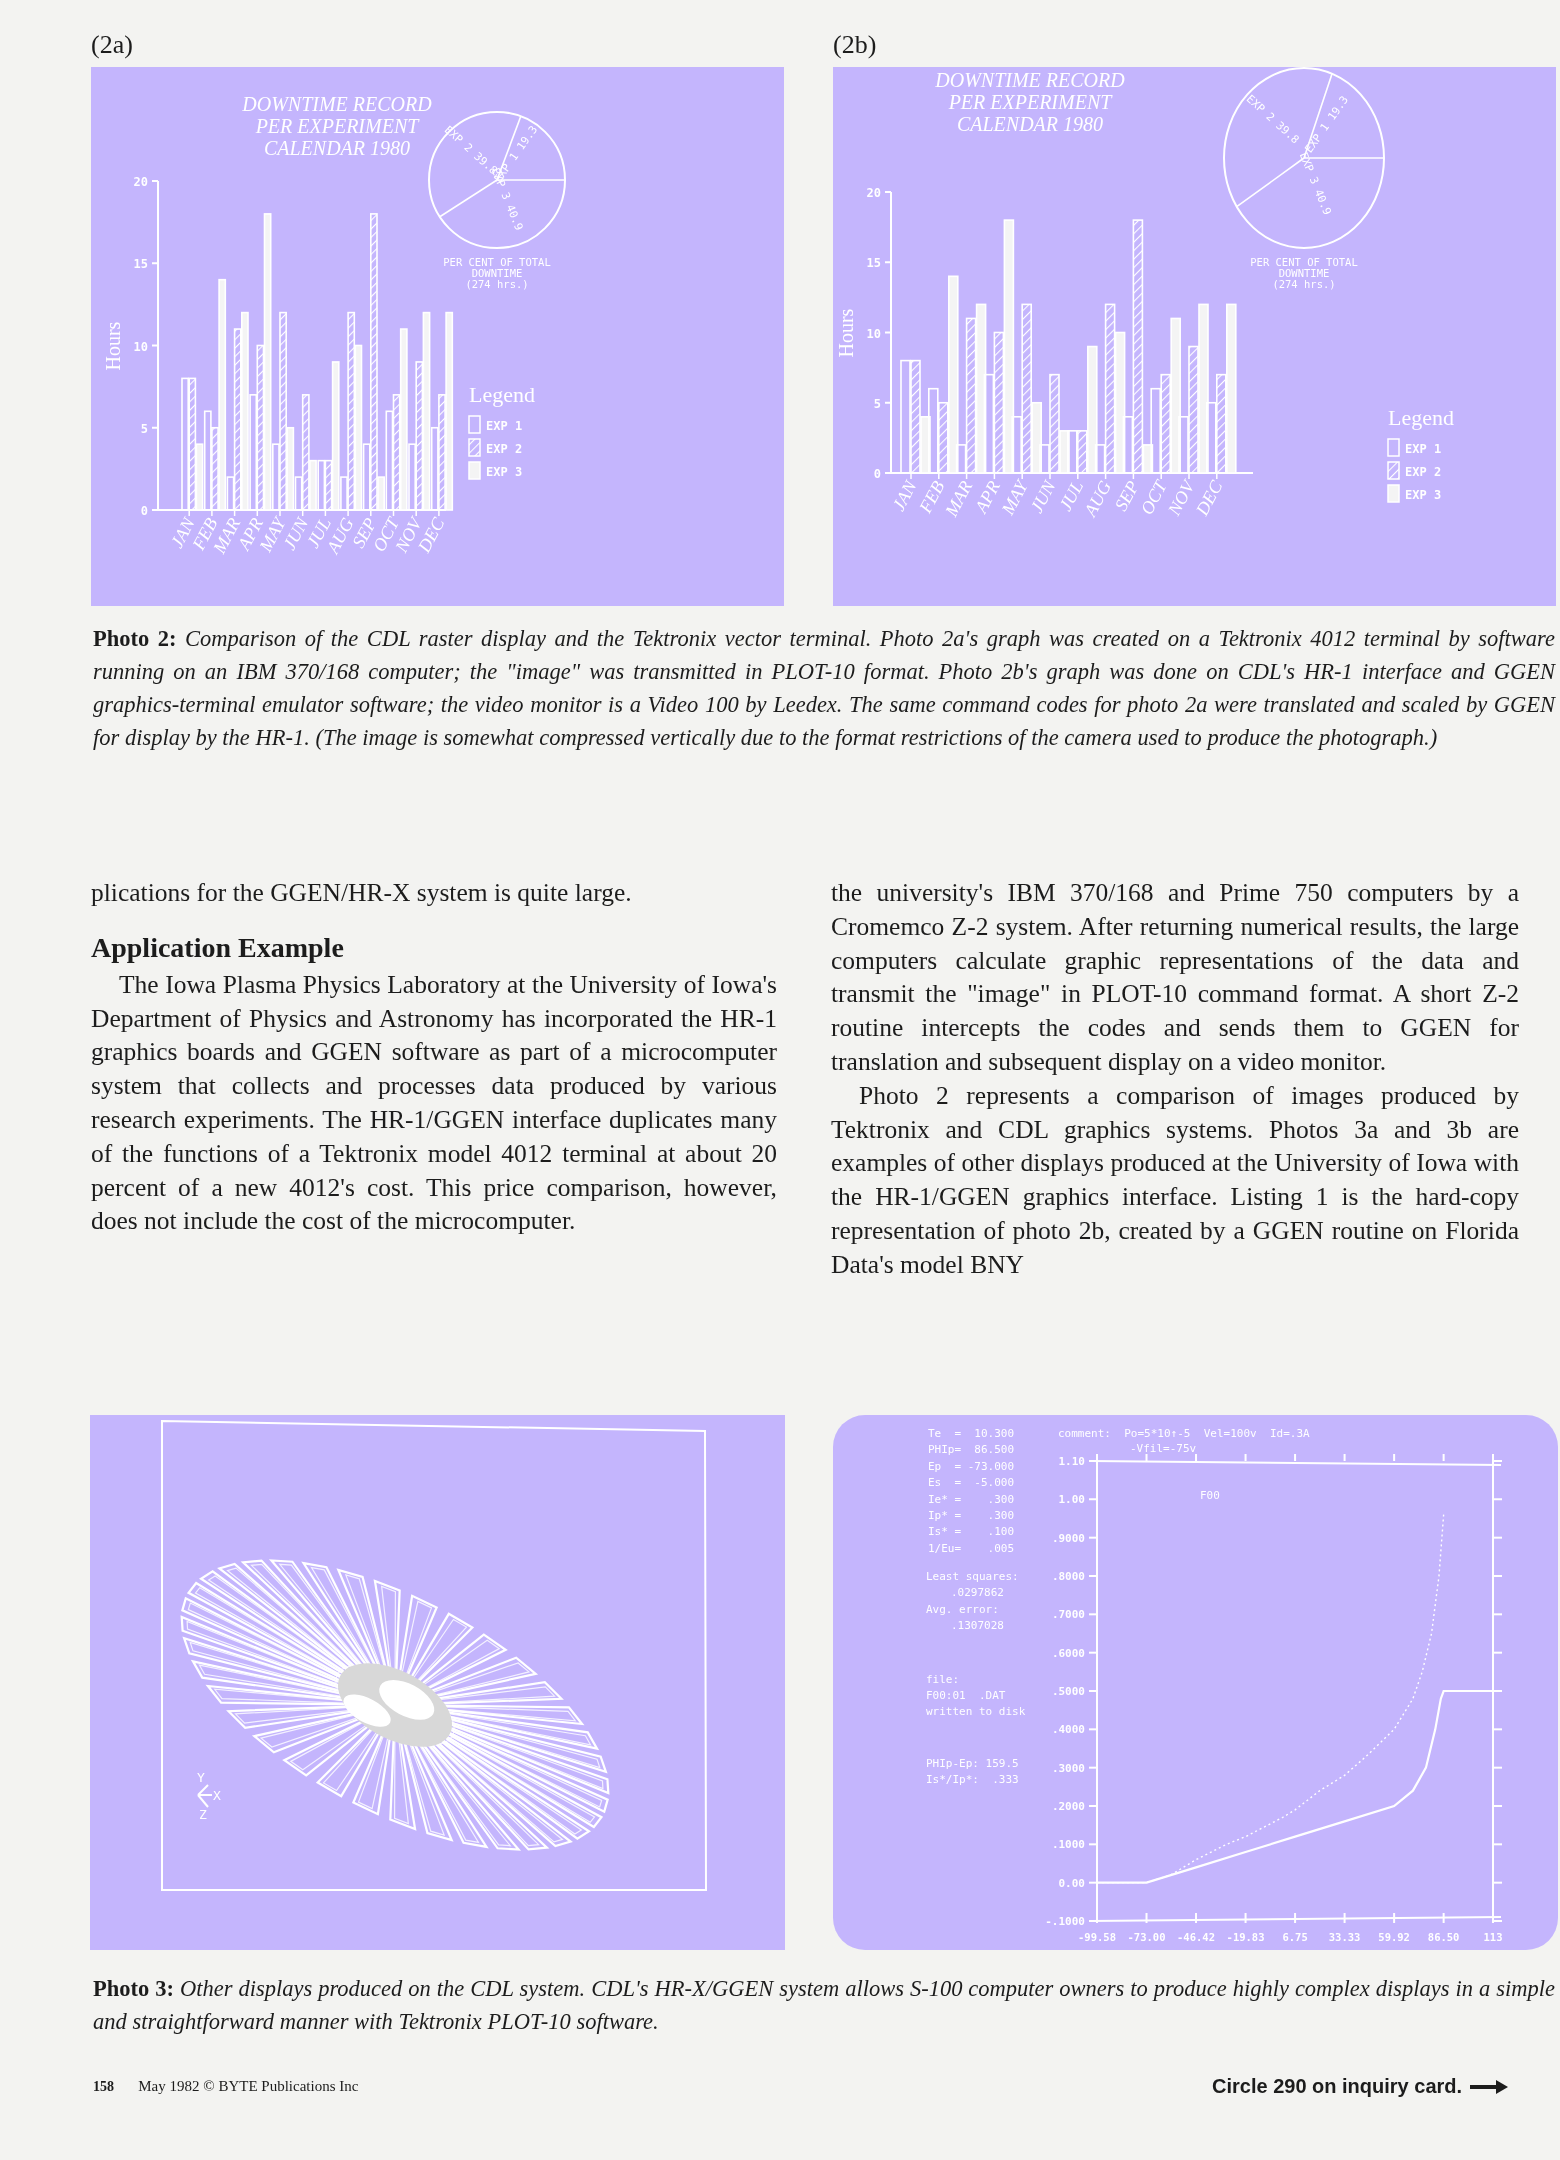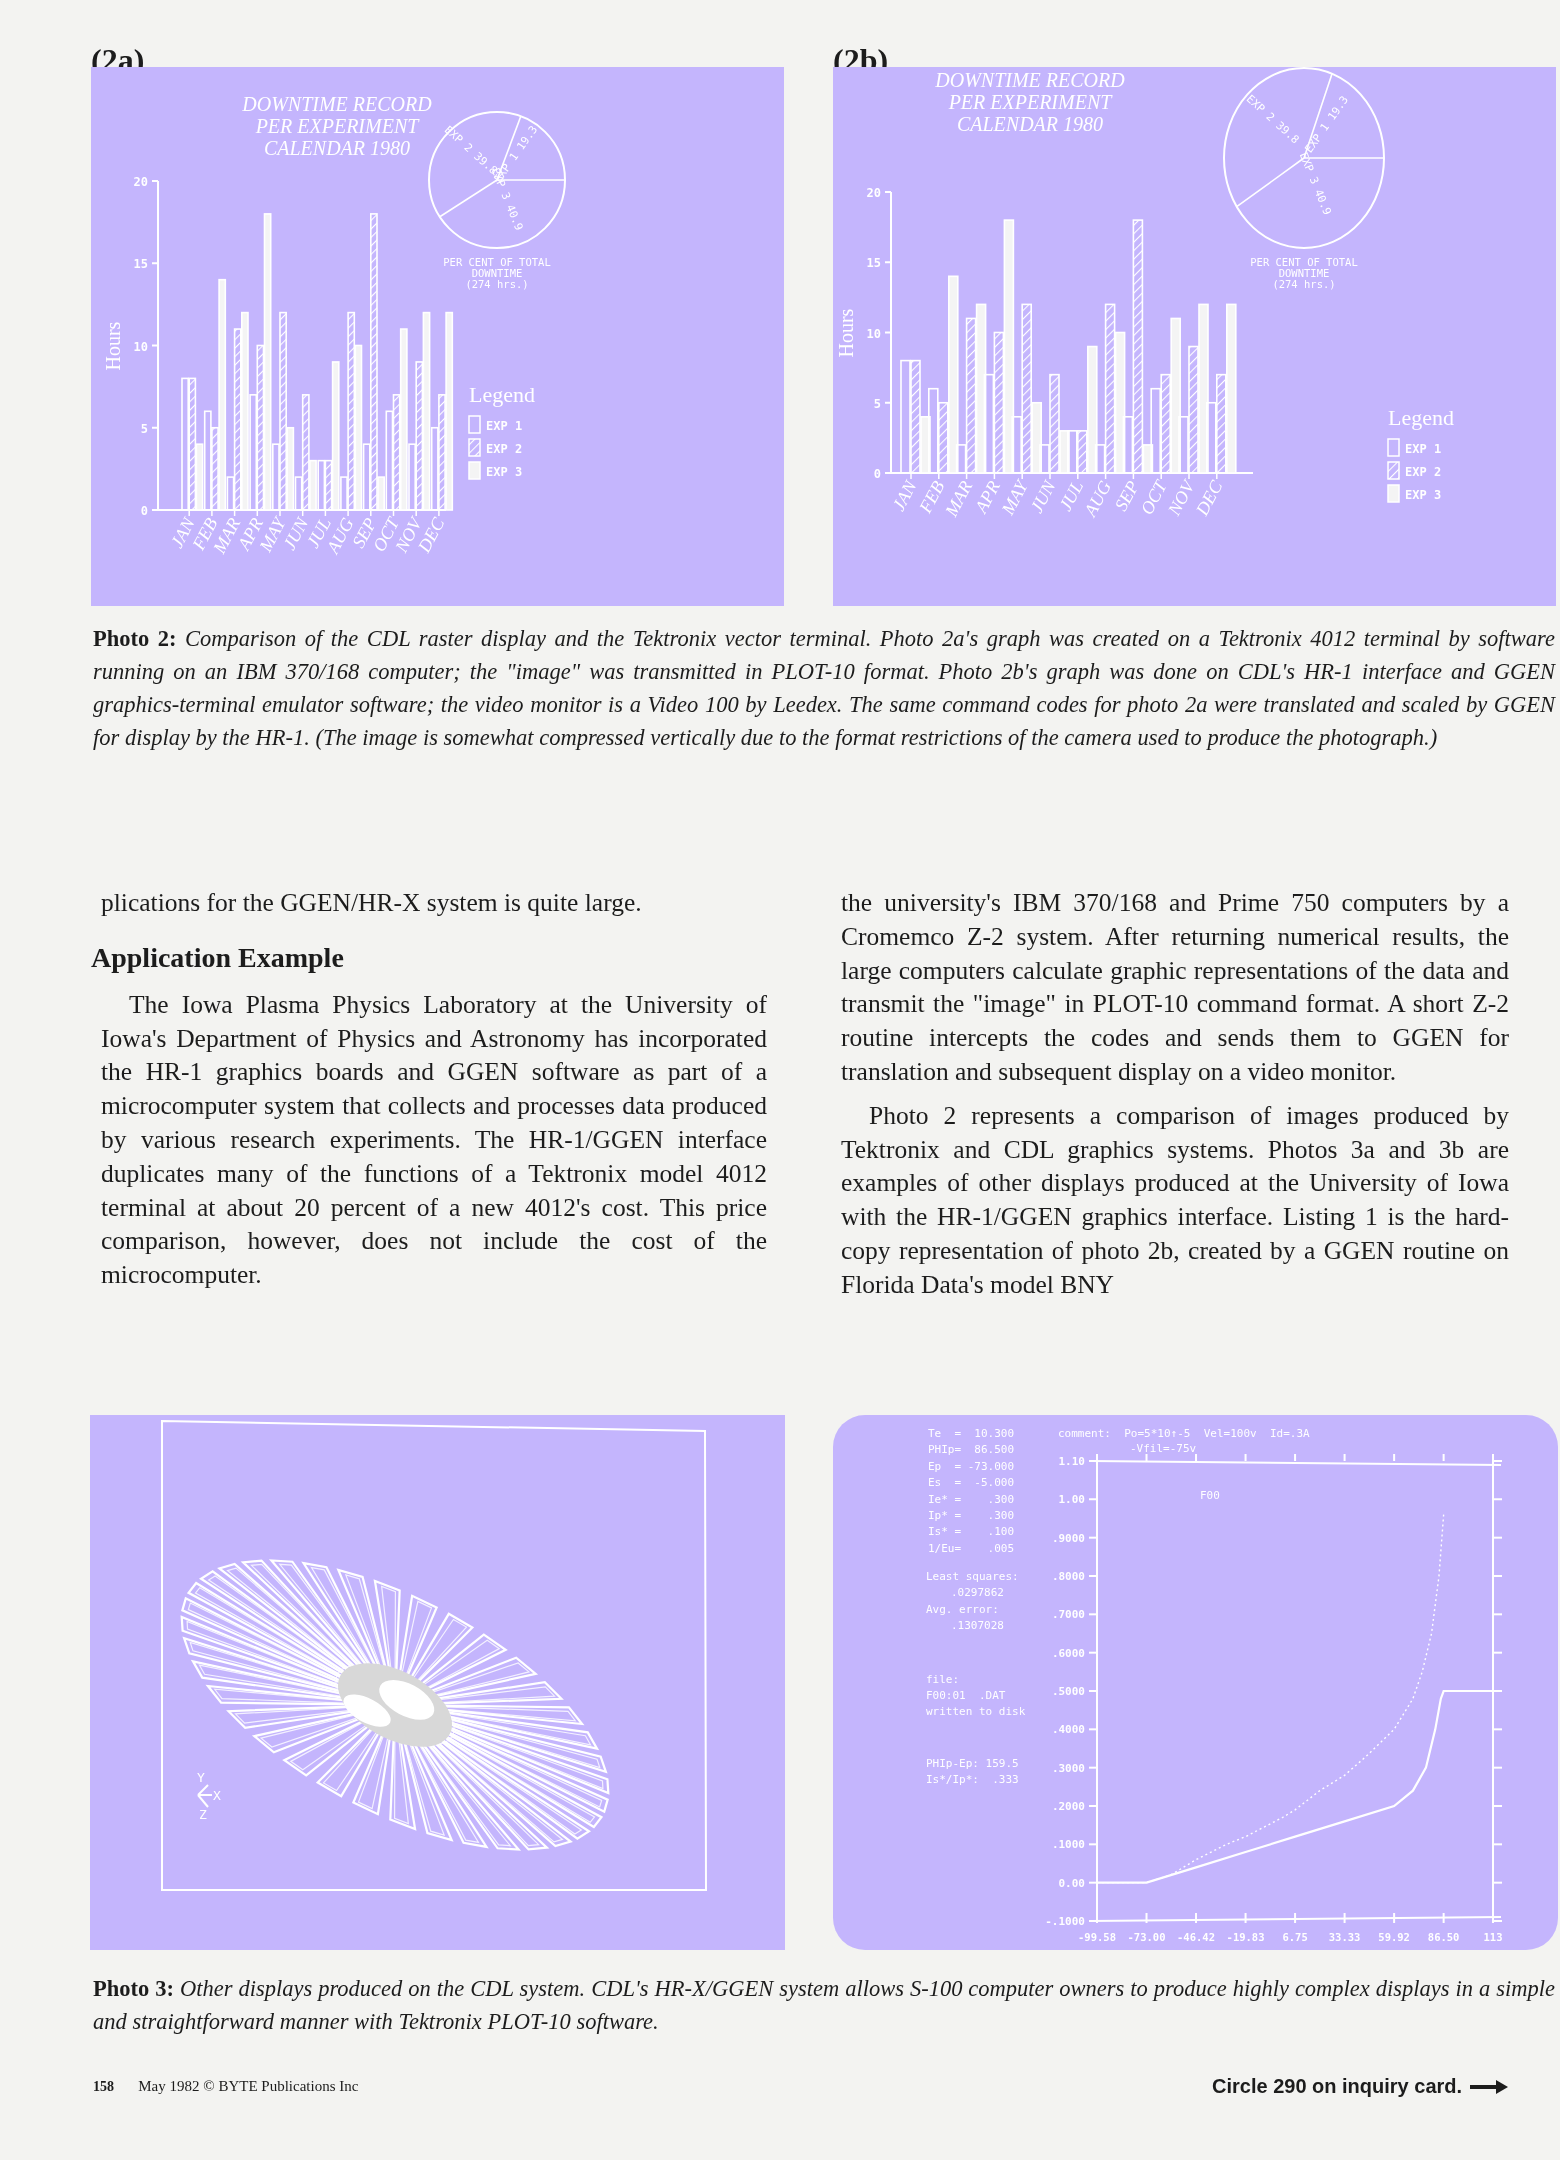--- a/index.html
+++ b/index.html
@@ -2,31 +2,31 @@
 <html><head>
 <meta charset="utf-8">
 <style>
   html, body { margin:0; padding:0; }
   body {
     width:1560px; height:2160px; position:relative; overflow:hidden;
     background:#f3f3f1; color:#1c1c1c;
     font-family:"Liberation Serif","DejaVu Serif",serif;
   }
   .abs { position:absolute; }
-  .photo-label { font-size:32px; font-weight:bold;margin-top:12px; }
+  .photo-label { font-size:26px; font-weight:normal; }
   .panel { background:#c4b5fd; overflow:hidden; }
   .panel svg { display:block; width:100%; height:100%; }
   .caption {
     font-size:22.5px; line-height:33px; font-style:italic; text-align:justify;
   }
   .caption b { font-style:normal; font-weight:bold; }
   .col {
     font-size:25.5px; line-height:33.8px; text-align:justify; hyphens:none;
   }
-  .col p { margin:10px; text-indent:28px; }
+  .col p { margin:0; text-indent:28px; }
   .col p.noindent { text-indent:0; }
   .col h2 { margin:18px 0 0 0; font-size:28px; font-weight:bold; line-height:40px; }
   .footer-left { font-size:17px; font-weight:bold; }
   .footer-left .pg { font-size:14px; margin-right:20px; }
   .footer-left .pub { font-weight:normal; font-size:15px; }
   .footer-right { font-family:"Liberation Sans","DejaVu Sans",sans-serif; font-size:20px; font-weight:bold; }
   .crt { font-family:"DejaVu Sans Mono","Liberation Mono",monospace; fill:#fff; }
   .ser { font-family:"Liberation Serif","DejaVu Serif",serif; fill:#fff; }
 </style>
 </head>

